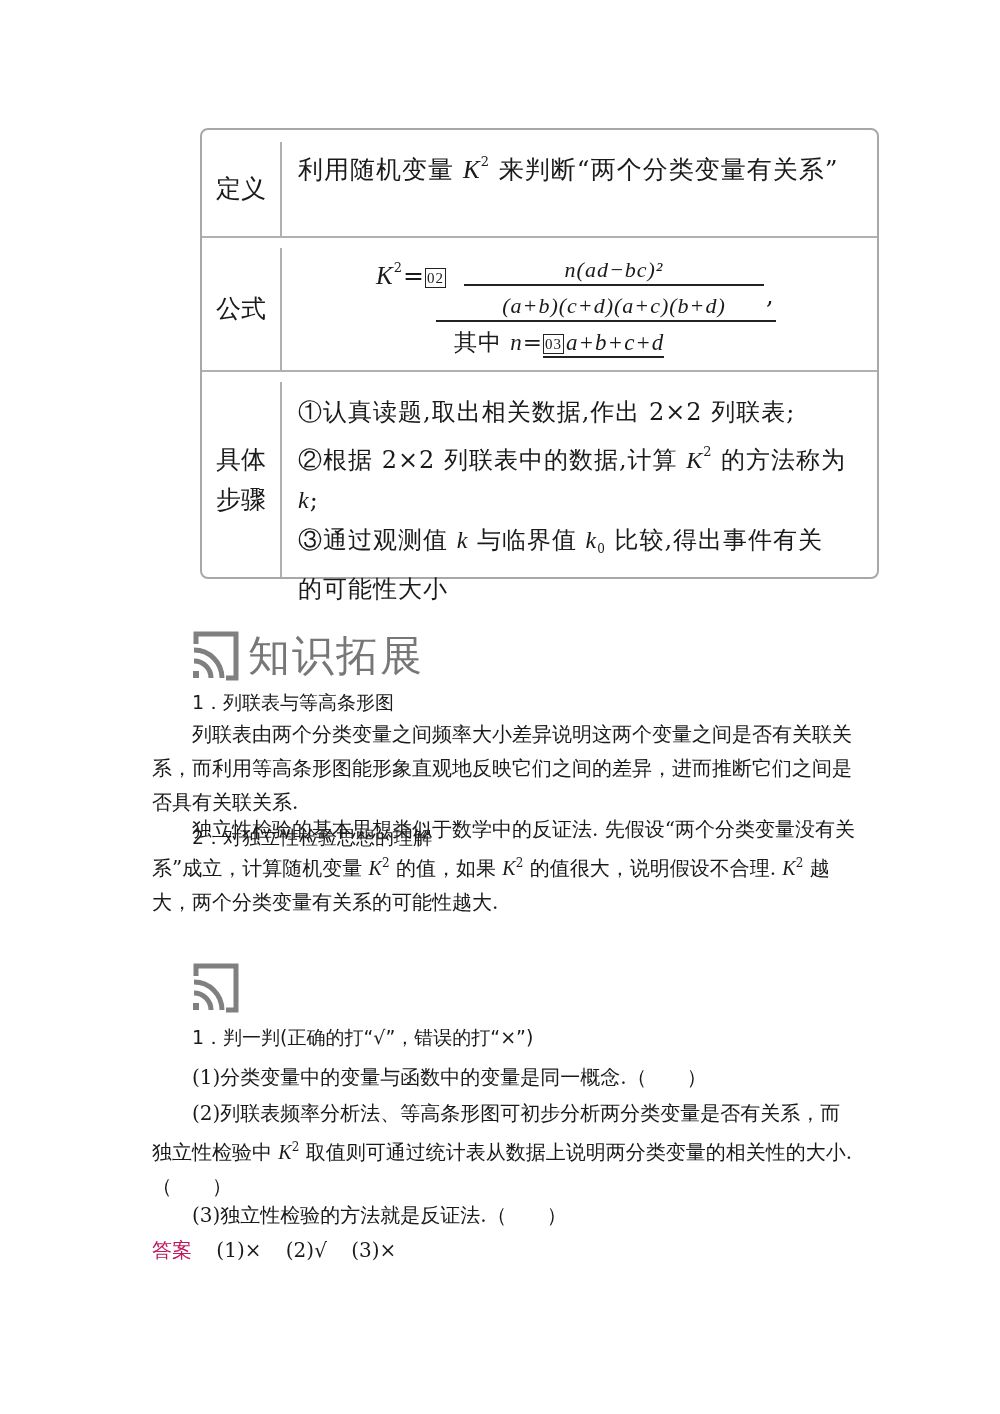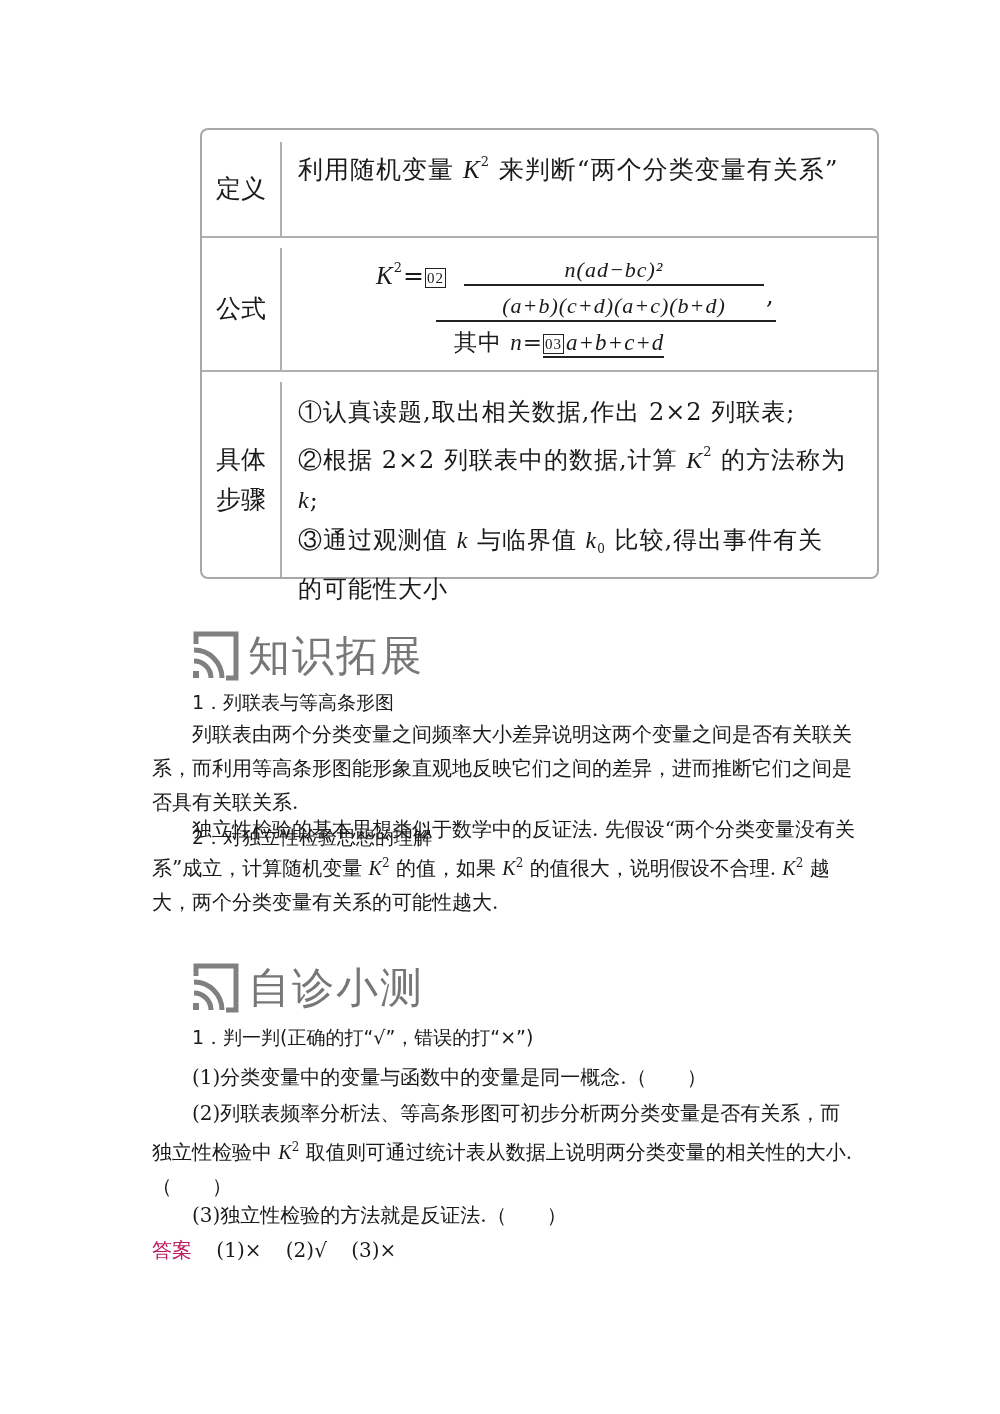--- a/index.html
+++ b/index.html
@@ -106,21 +106,20 @@
 
 <div class="sec-header" style="top:958px;">
   <div class="sec-icon">
     <svg width="50" height="52" viewBox="0 0 50 52">
       <path d="M6 14 V4 H46 V48 H36" fill="none" stroke="#808080" stroke-width="5"></path>
       <path d="M4 20 A28 28 0 0 1 32 48" fill="none" stroke="#808080" stroke-width="5"></path>
       <path d="M4 31 A17 17 0 0 1 21 48" fill="none" stroke="#808080" stroke-width="5"></path>
       <rect x="3" y="41" width="6" height="7" fill="#808080"></rect>
     </svg>
   </div>
-  <div class="sec-title">自诊小测</div>
 </div>
 
 <div class="p heading" style="top:1020px; left:192px;">1．判一判(正确的打“√”，错误的打“×”)</div>
 
 <div class="p indent" style="top:1060px;">(1)分类变量中的变量与函数中的变量是同一概念.（　　）</div>
 
 <div class="p indent" style="top:1096px;">
   <span>(2)列联表频率分析法、等高条形图可初步分析两分类变量是否有关系，而独立性检验中 </span><i class="m">K</i><sup style="font-size:12px;">2</sup><span> 取值则可通过统计表从数据上说明两分类变量的相关性的大小.（　　）</span>
 </div>
 

